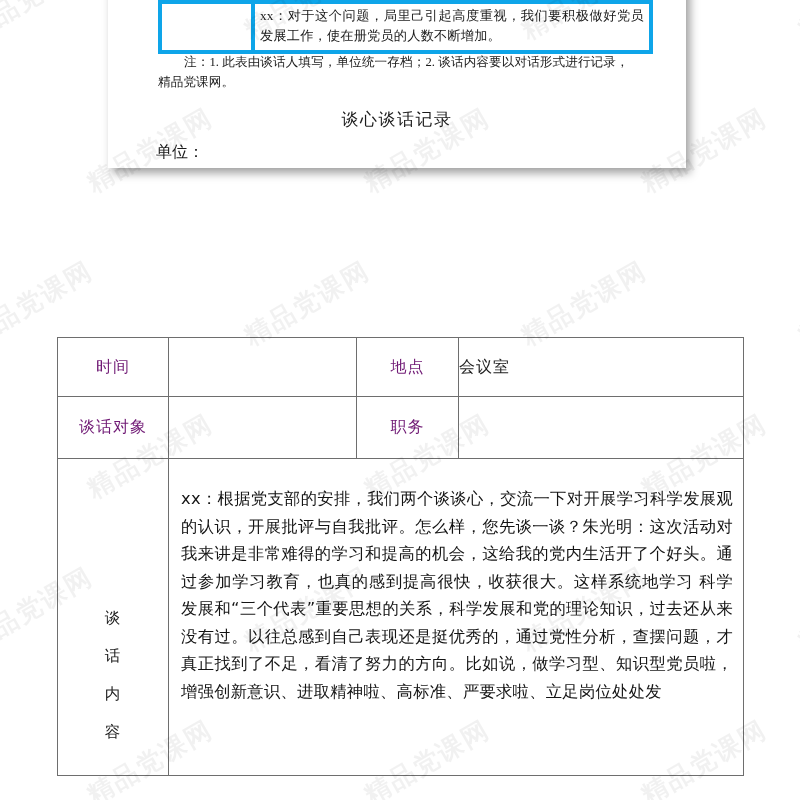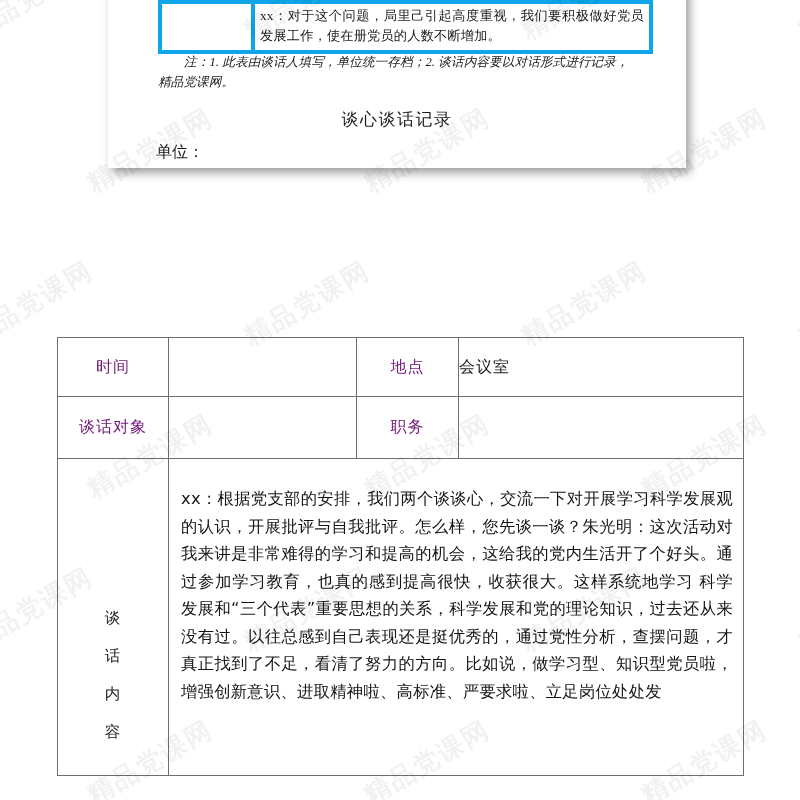--- a/index.html
+++ b/index.html
@@ -77,21 +77,20 @@
   }
 
   .frag-note {
     position: absolute;
     left: 50px;
     top: 52px;
     width: 520px;
     font-size: 12.6px;
     line-height: 20px;
     letter-spacing: 0.1px;
-    font-style: italic;
   }
   .frag-note .indent { padding-left: 26px; }
 
   .frag-title {
     position: absolute;
     left: 0;
     right: 0;
     top: 108px;
     text-align: center;
     font-size: 17px;

